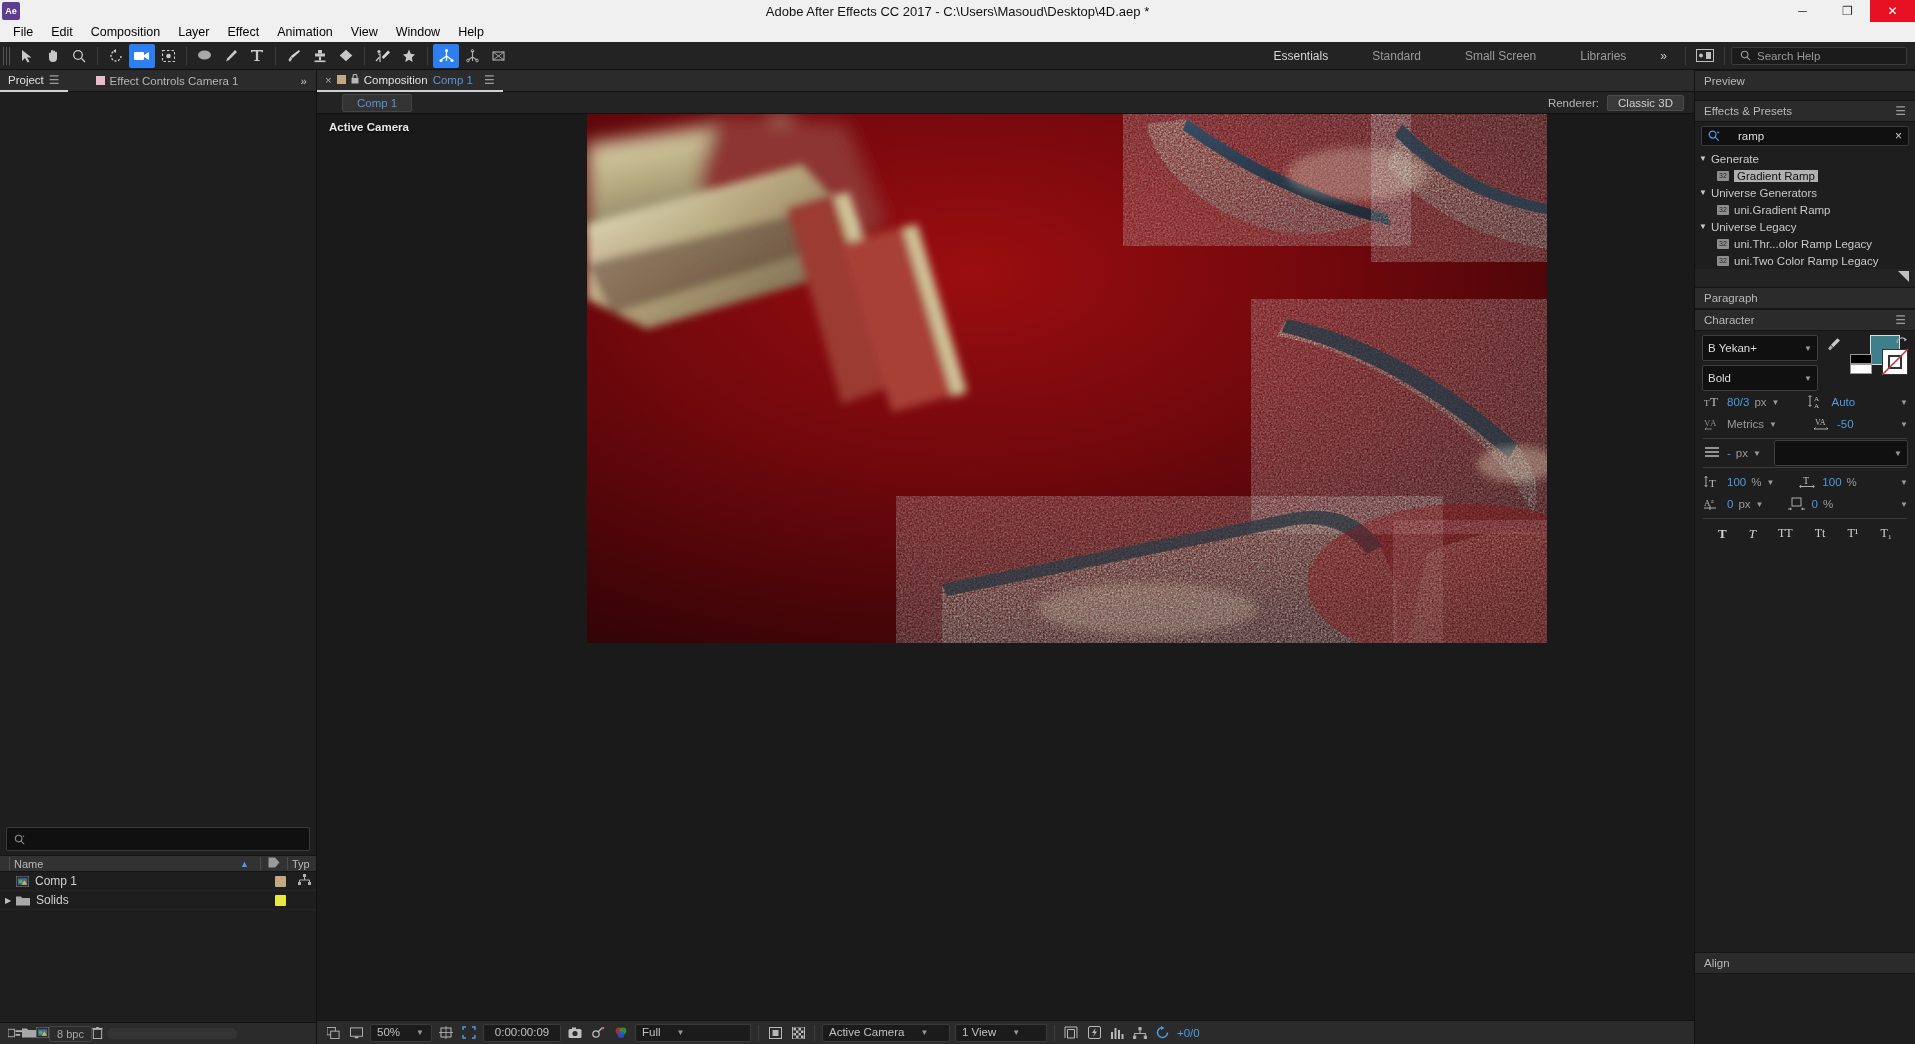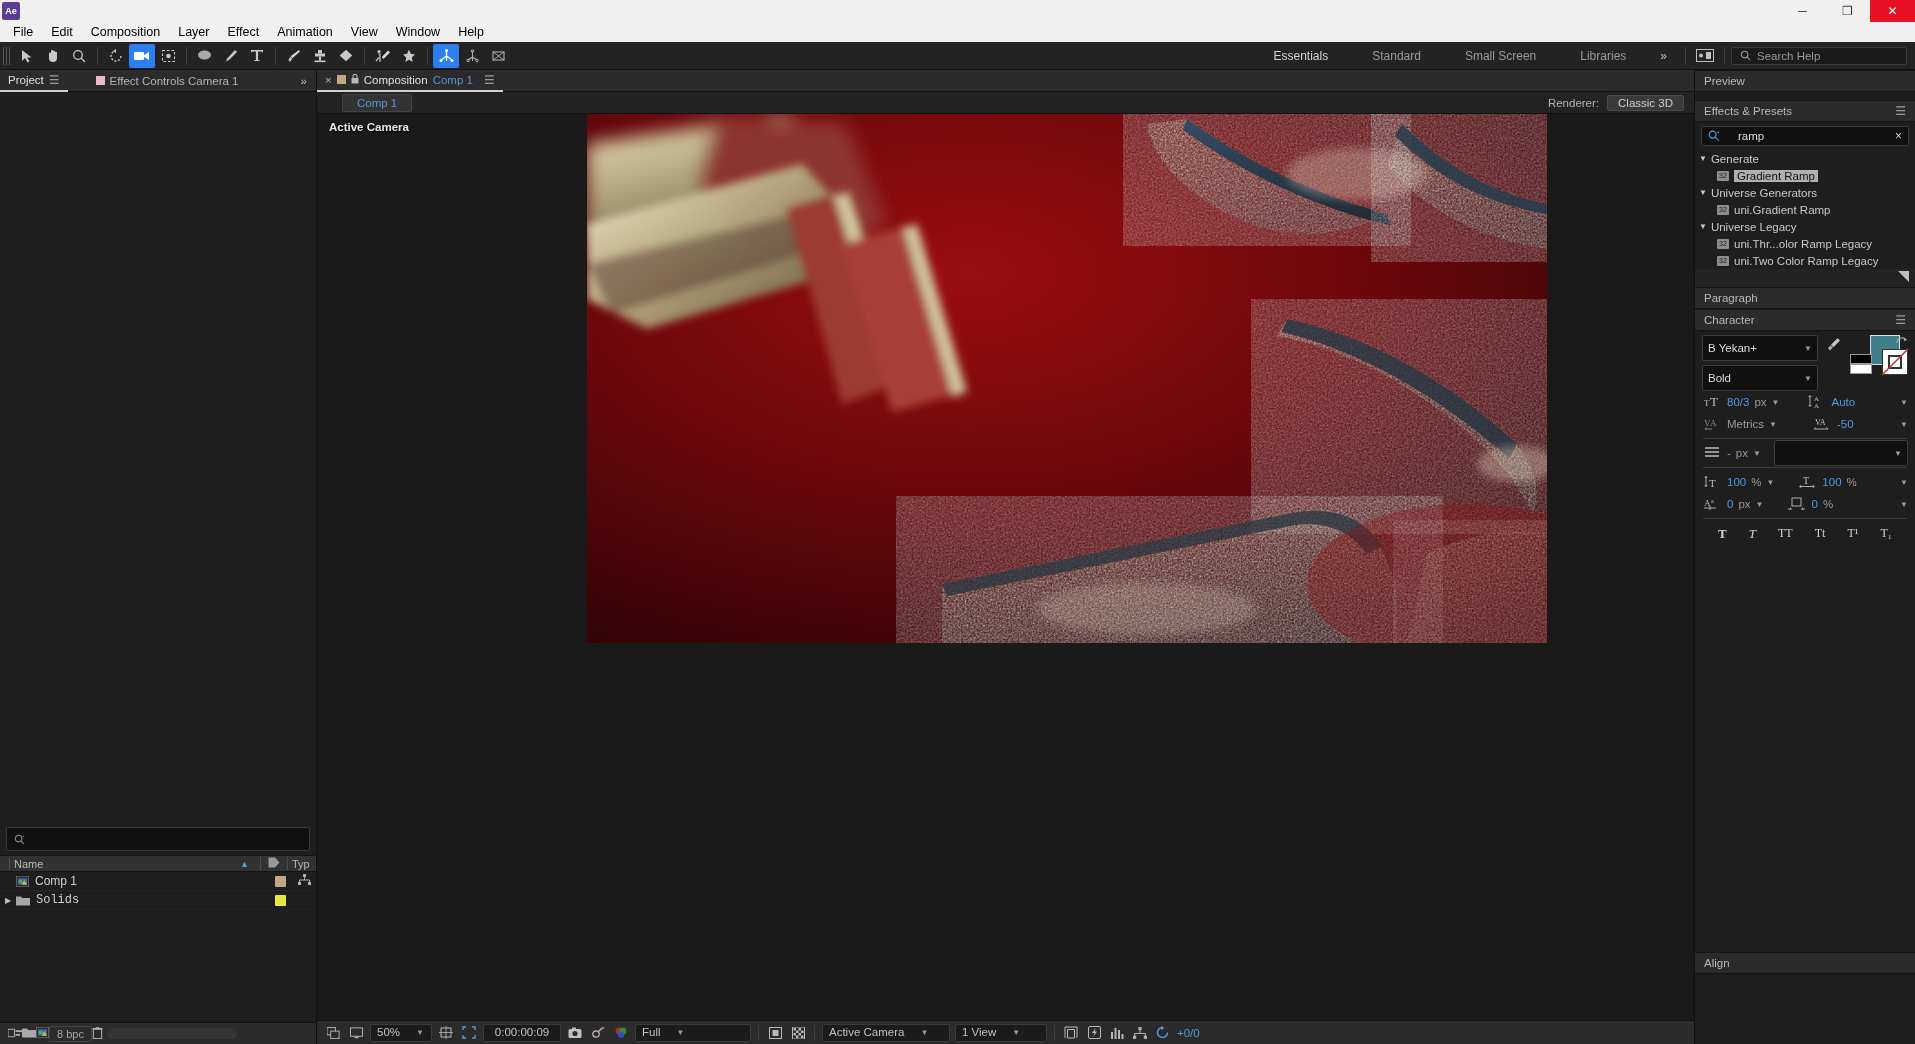--- a/index.html
+++ b/index.html
@@ -128,20 +128,21 @@
   .caret{ color:#9a9a9a; font-size:8px;}
   .cicon{ width:20px; color:#bdbdbd; font-size:11px; text-align:center; }
   .charsep{ height:1px;background:#3a3a3a;margin:3px 8px;}
   .vdiv{ width:1px;height:13px;background:#4a4a4a;margin:0 4px;}
 </style>
 </head>
 <body>
 
 <div id="titlebar">
   <div class="aeicon">Ae</div>
+  <div class="ttl">Adobe After Effects CC 2017 - C:\Users\Masoud\Desktop\4D.aep *</div>
   <div id="wbtns">
     <div>─</div>
     <div>❐</div>
     <div class="close">✕</div>
   </div>
 </div>
 
 <div id="menubar">
   <span>File</span>
   <span>Edit</span>
@@ -344,21 +345,21 @@
               <path d="M6.5 3 L6.5 6 M1.5 8 L1.5 6 L11.5 6 L11.5 8" stroke="#b0b0b0" fill="none"></path>
             </svg>
         </div>
       </div>
       <div class="projrow">
         <div style="width:5px;"></div>
         <span style="color:#c0c0c0;font-size:8px;width:11px;">▶</span>
         <svg width="14" height="11" viewBox="0 0 14 11" style="margin-right:6px;">
             <path d="M0 1.5 L5 1.5 L6.2 3 L14 3 L14 10.5 L0 10.5 Z" fill="#a8a8a8"></path>
           </svg>
-        <div style="flex:1;font-family:Liberation Mono, monospace;">Solids</div>
+        <div style="flex:1;">Solids</div>
         <div style="width:11px;height:11px;background:#e8e840;border-radius:1px;margin-right:6px;"></div>
         <div style="width:24px;"></div>
       </div>
     </div>
     <div id="projfoot">
       <span>
         <svg width="14" height="12" viewBox="0 0 15 12">
             <rect x="0" y="2" width="7" height="8" fill="none" stroke="#b0b0b0"></rect>
             <rect x="8" y="3" width="7" height="2" fill="#b0b0b0"></rect>
             <rect x="8" y="7" width="5" height="2" fill="#b0b0b0"></rect>

